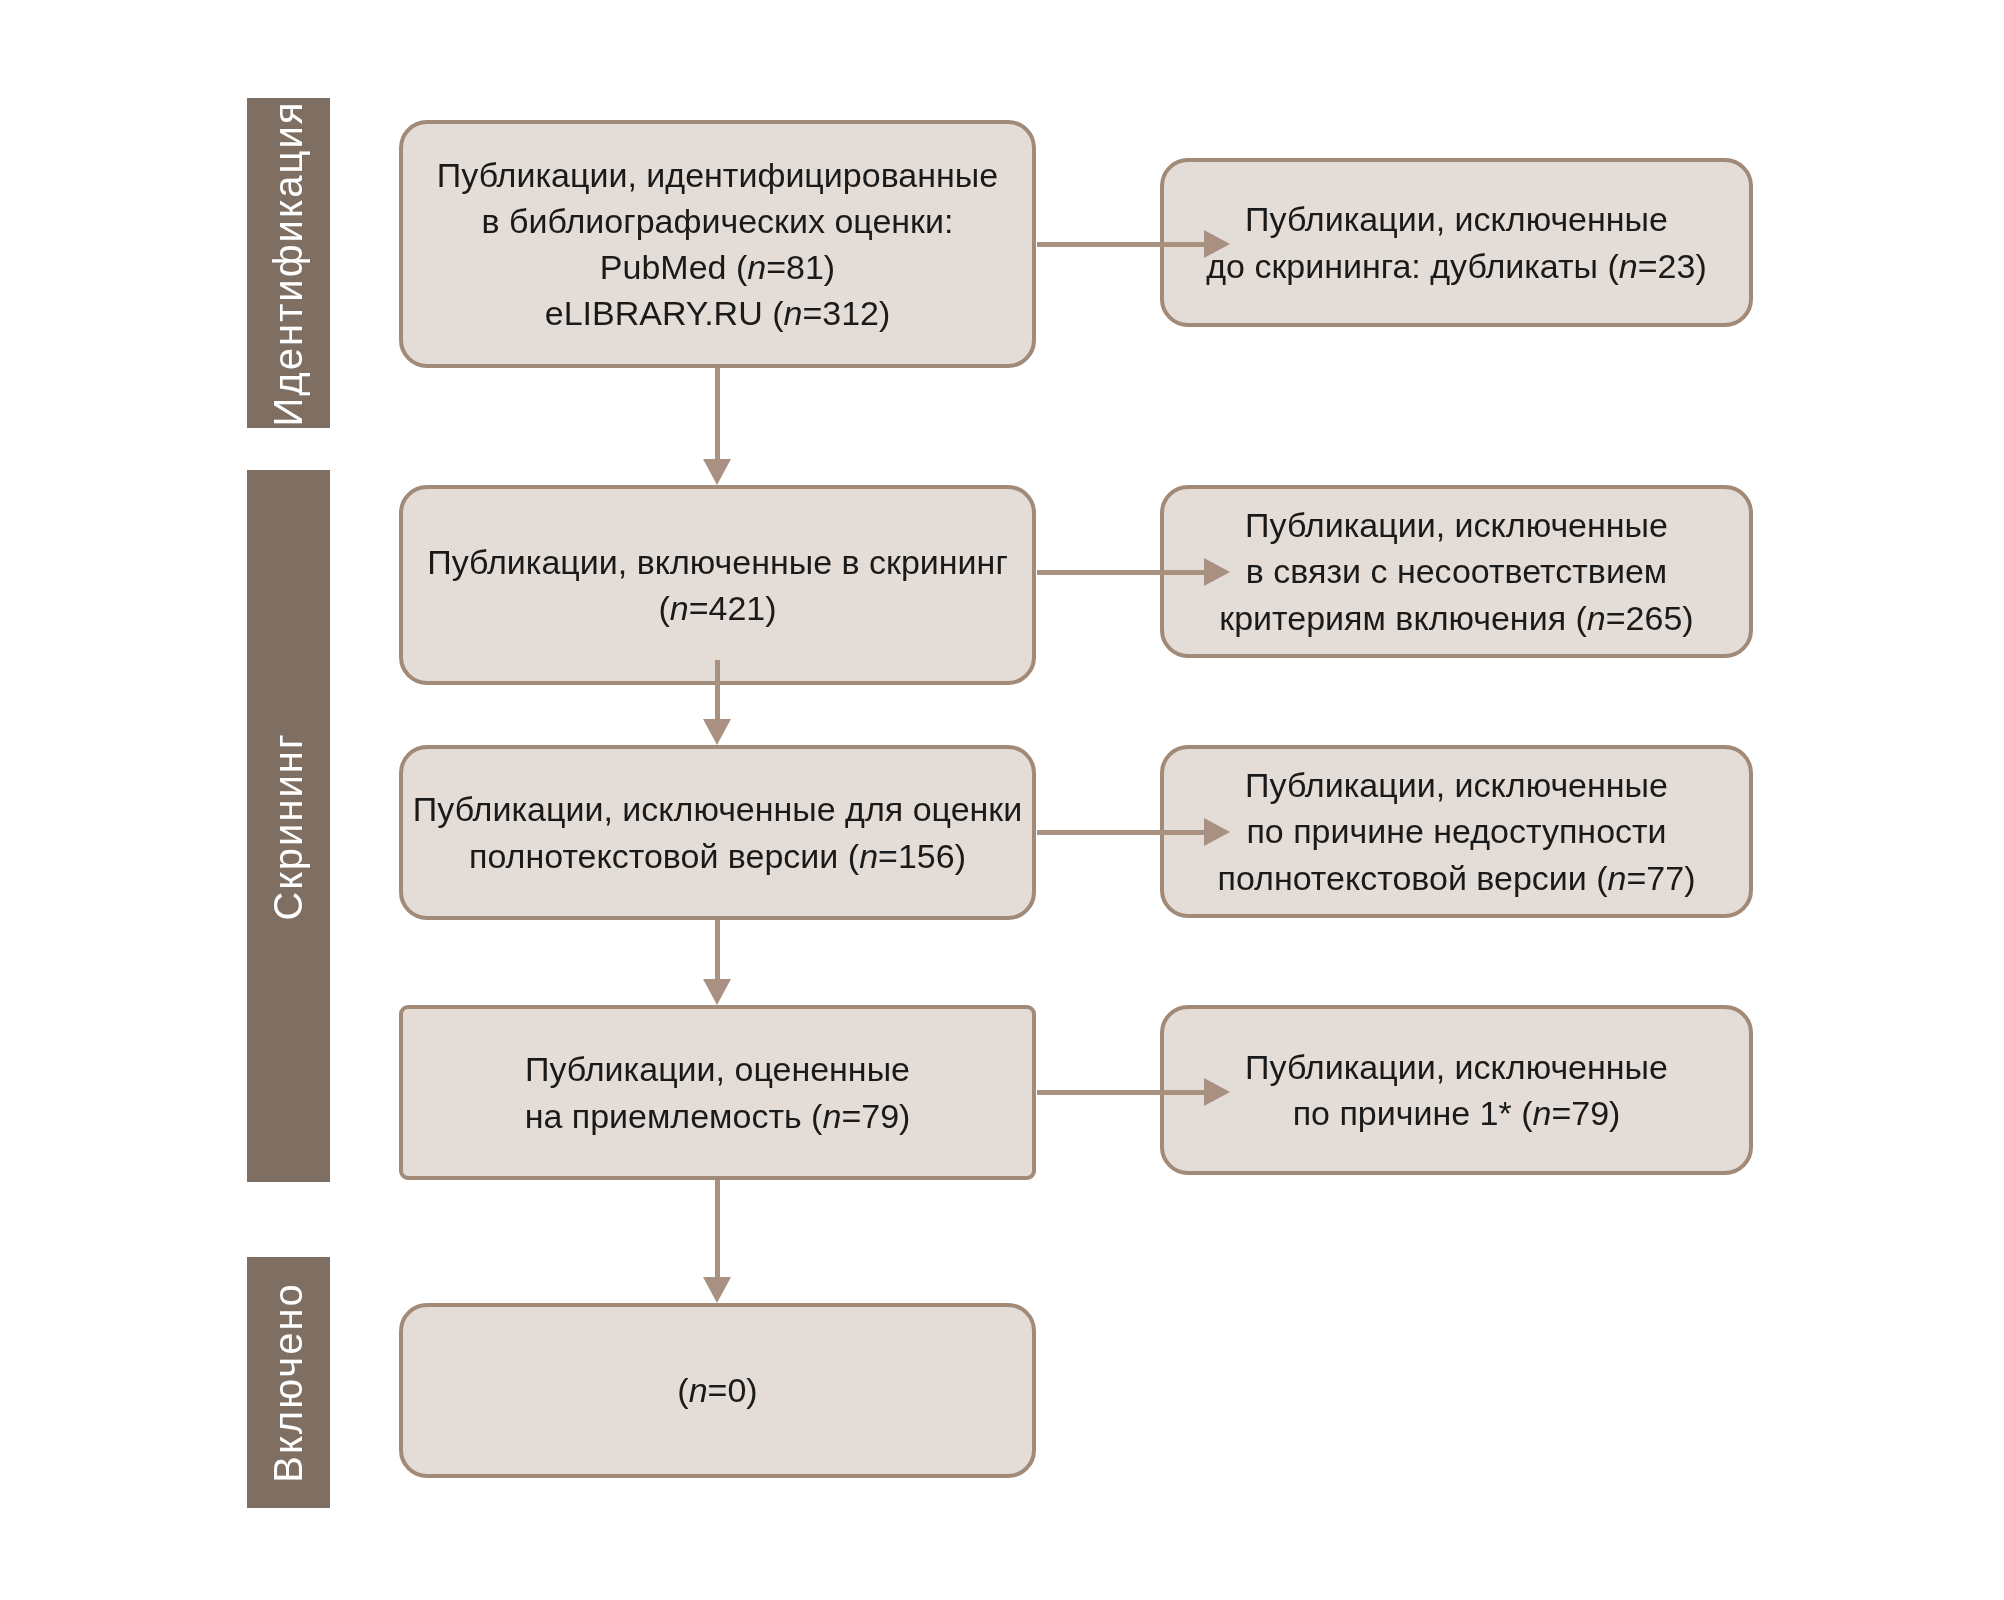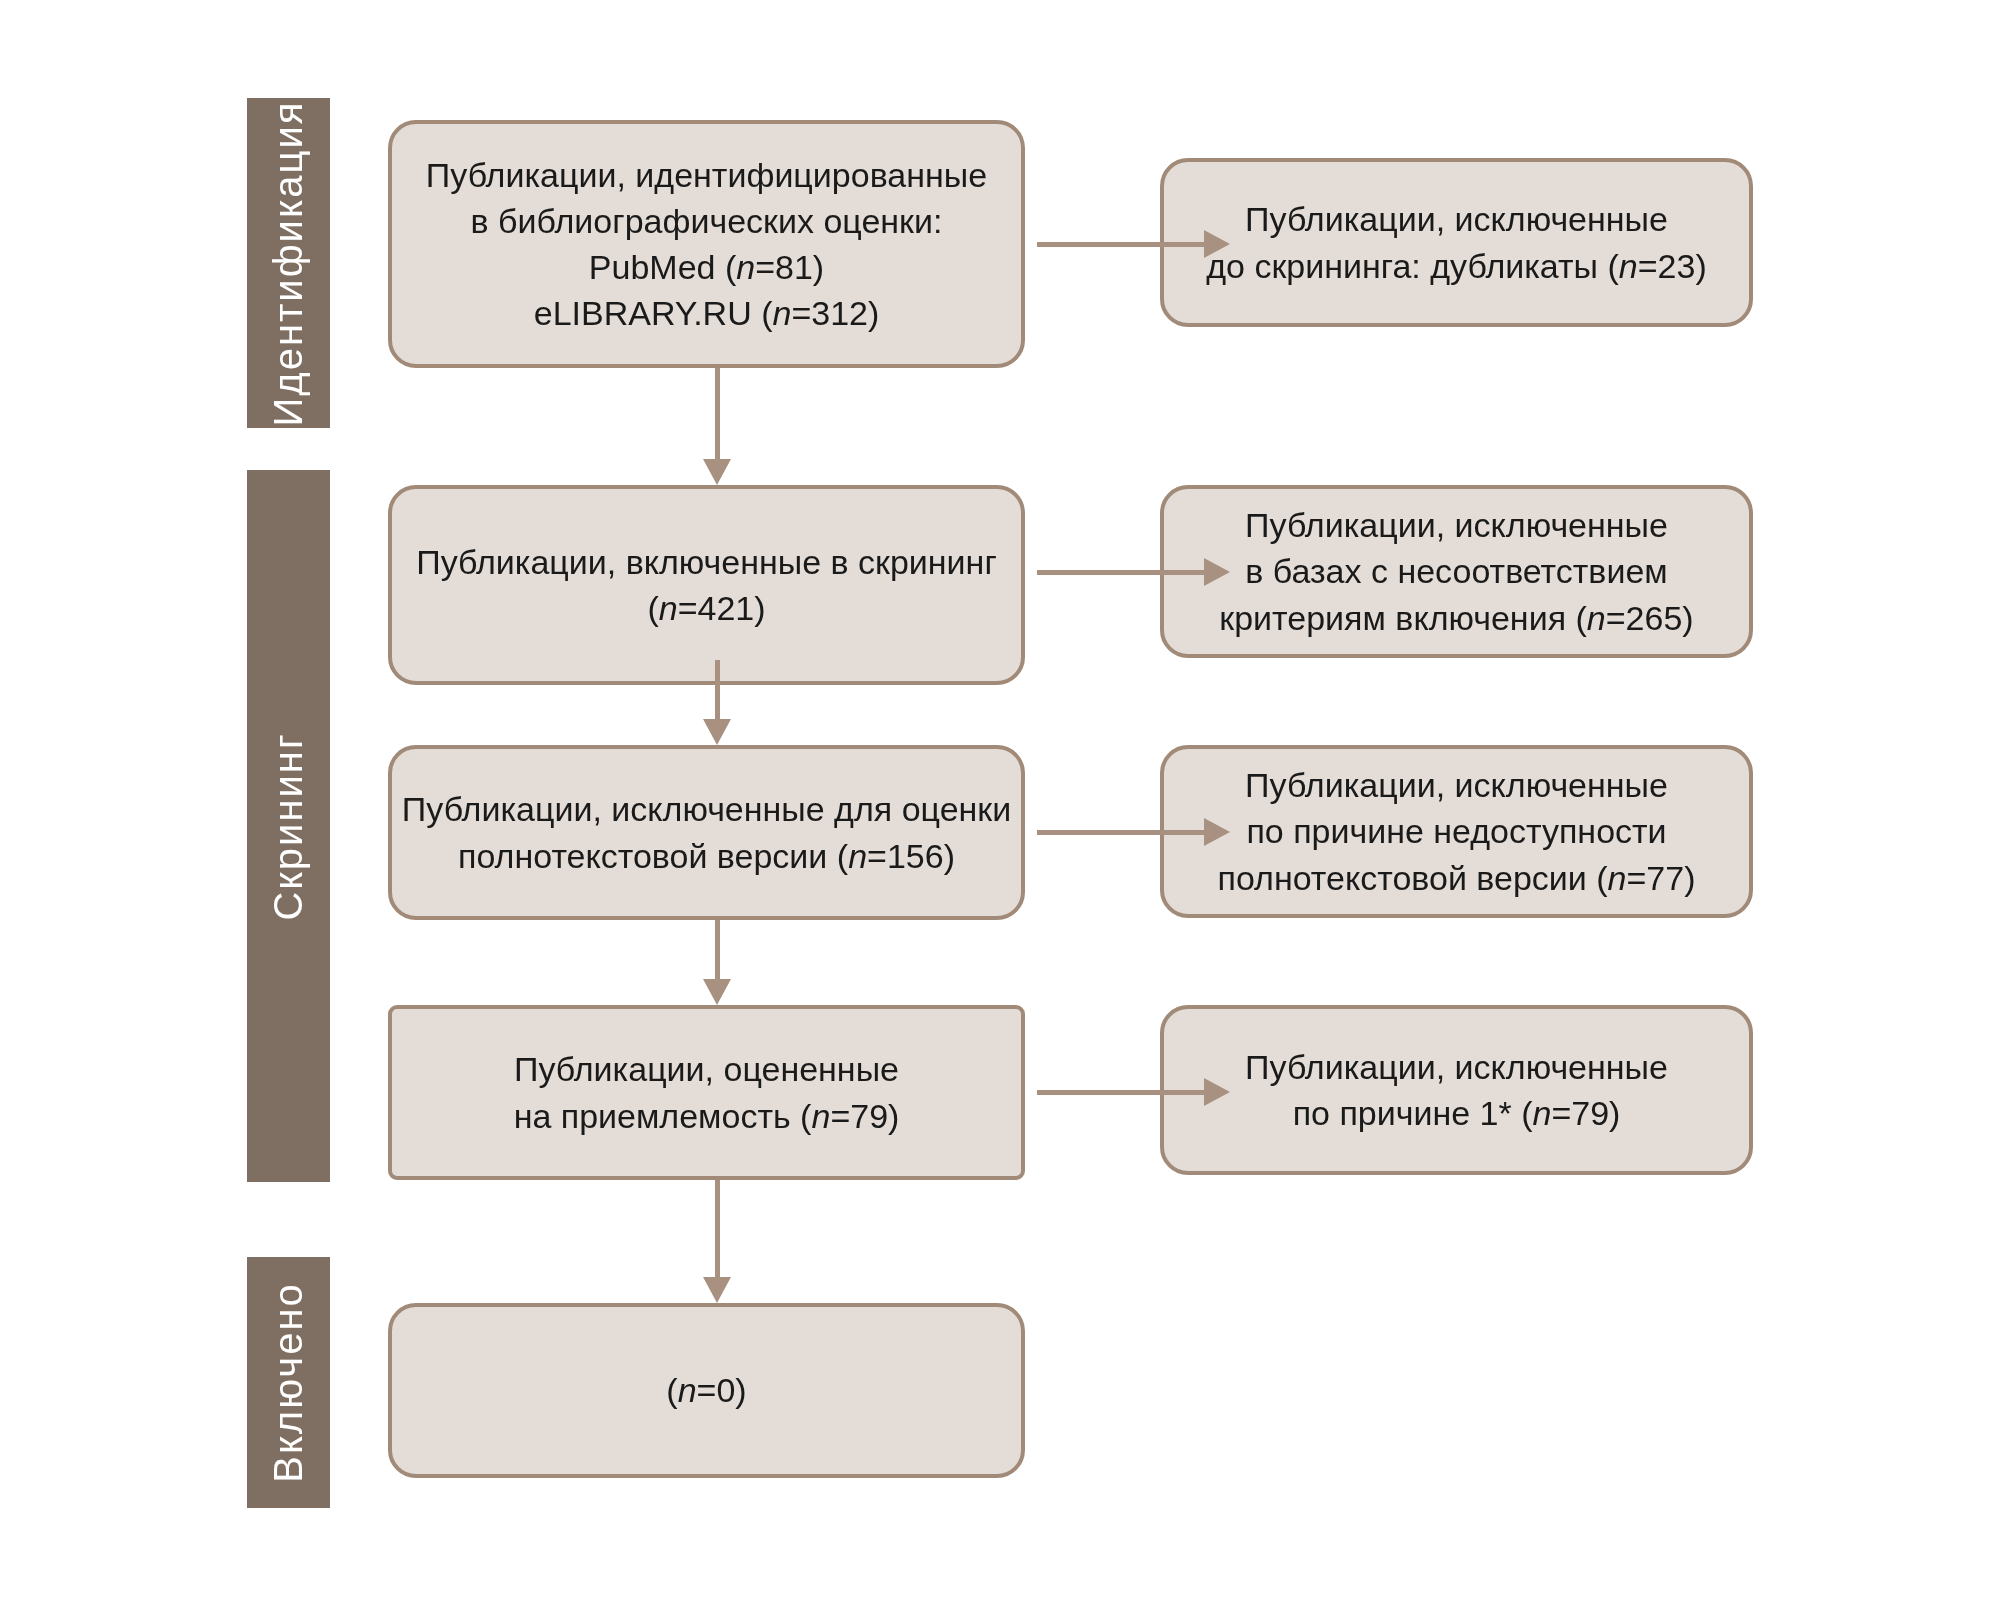--- a/index.html
+++ b/index.html
@@ -30,21 +30,21 @@
   .bar-screening{top:470px;height:712px;}
   .bar-included{top:1257px;height:251px;}
   
   .box{
     position:absolute;background:var(--fill);border:4px solid var(--border);
     border-radius:28px;box-sizing:border-box;
     display:flex;flex-direction:column;align-items:center;justify-content:center;
     text-align:center;font-size:34px;line-height:1.36;padding:12px 24px;
   }
   .box .line{white-space:nowrap;}
-  .main-col{left:388px;width:637px;}
+  .main-col{left:399px;width:637px;}
   .side-col{left:1160px;width:593px;}
   .m1{top:120px;height:248px;}
   .m2{top:485px;height:200px;}
   .m3{top:745px;height:175px;}
   .m4{top:1005px;height:175px;border-radius:9px;}
   .m5{top:1303px;height:175px;}
   .s1{top:158px;height:169px;}
   .s2{top:485px;height:173px;}
   .s3{top:745px;height:173px;}
   .s4{top:1005px;height:170px;}
@@ -114,21 +114,21 @@
   <div class="box main-col m5">
       <div class="line">(<i>n</i>=0)</div>
     </div>
 
   <div class="box side-col s1">
       <div class="line">Публикации, исключенные</div>
       <div class="line">до скрининга: дубликаты (<i>n</i>=23)</div>
     </div>
   <div class="box side-col s2">
       <div class="line">Публикации, исключенные</div>
-      <div class="line">в базах с несоответствием</div>
+      <div class="line">в связи с несоответствием</div>
       <div class="line">критериям включения (<i>n</i>=265)</div>
     </div>
   <div class="box side-col s3">
       <div class="line">Публикации, исключенные</div>
       <div class="line">по причине недоступности</div>
       <div class="line">полнотекстовой версии (<i>n</i>=77)</div>
     </div>
   <div class="box side-col s4">
       <div class="line">Публикации, исключенные</div>
       <div class="line">по причине 1* (<i>n</i>=79)</div>

